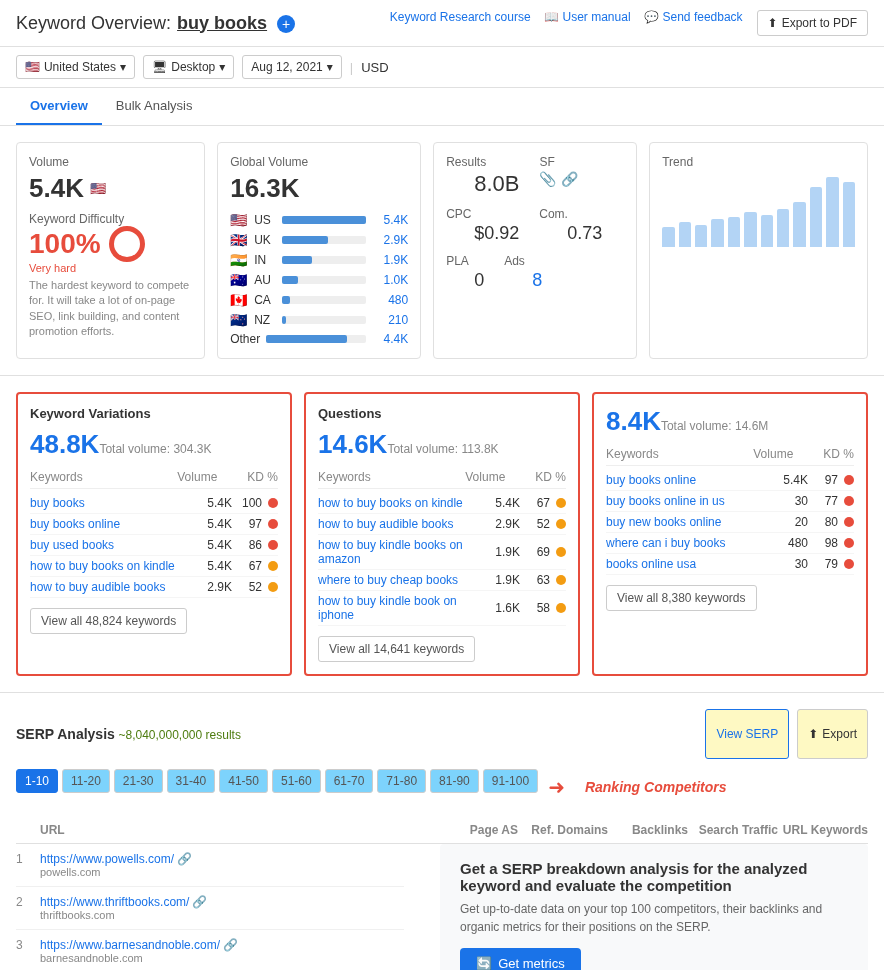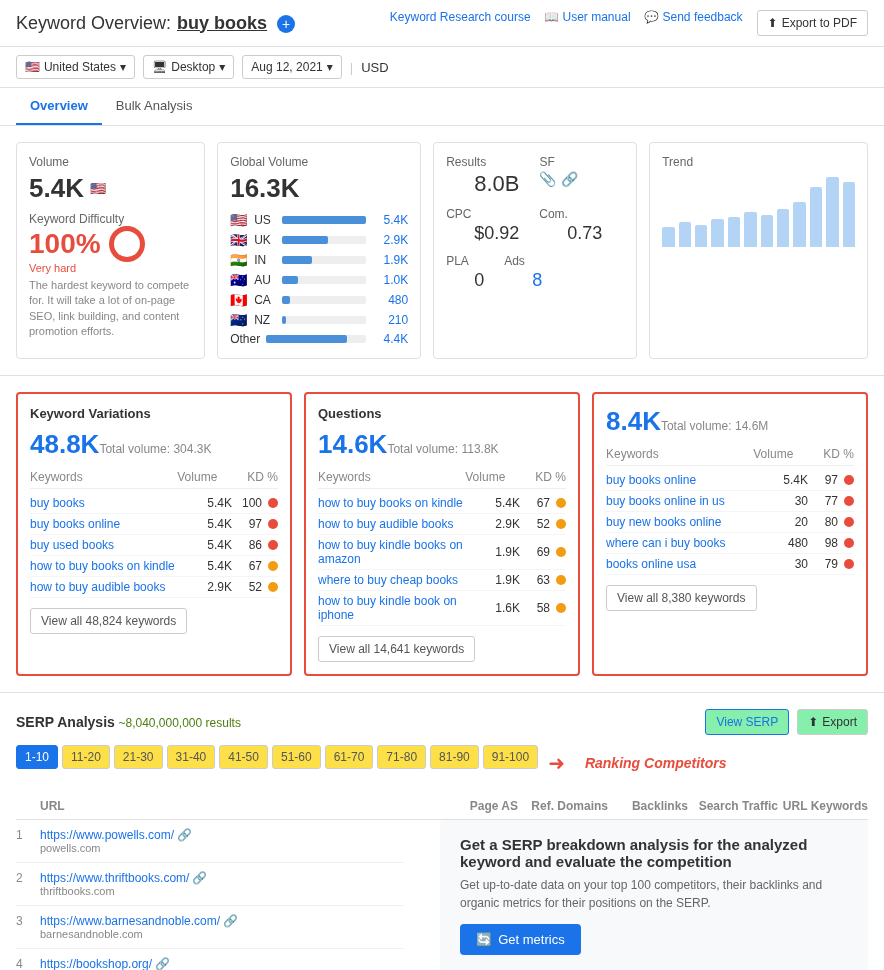--- a/index.html
+++ b/index.html
@@ -78,24 +78,24 @@
     .dot-red { background: #e74c3c; }
     .dot-orange { background: #f39c12; }
     .view-all-btn { margin-top: 10px; border: 1px solid #ccc; border-radius: 3px; padding: 5px 10px; font-size: 12px; color: #555; cursor: pointer; background: #fff; }
 
     
     .serp-section { padding: 16px; border-top: 1px solid #e0e0e0; }
     .serp-header { display: flex; align-items: center; justify-content: space-between; margin-bottom: 10px; }
     .serp-title { font-size: 14px; font-weight: 600; color: #333; }
     .serp-results-count { font-size: 12px; color: #4d7c0f; }
     .serp-actions { display: flex; gap: 8px; }
-    .serp-btn { border: 1px solid #ccc; border-radius: 3px; padding: 5px 10px; font-size: 12px; color: #333; cursor: pointer; background: #86efac; display: flex; align-items: center; gap: 4px; }
+    .serp-btn { border: 1px solid #ccc; border-radius: 3px; padding: 17px 10px; font-size: 12px; color: #333; cursor: pointer; background: #fef9c3; display: flex; align-items: center; gap: 4px; }
     .serp-btn.blue { color: #1a73e8; border-color: #1a73e8; }
     .serp-pagination { display: flex; gap: 4px; margin-bottom: 12px; flex-wrap: wrap; align-items: center; }
-    .serp-page-btn { border: 1px solid #ccc; border-radius: 3px; padding: 4px 8px; font-size: 12px; color: #555; cursor: pointer; background: #fde047; }
+    .serp-page-btn { border: 1px solid #ccc; border-radius: 3px; padding: 4px 8px; font-size: 12px; color: #555; cursor: pointer; background: #7dd3fc; }
     .serp-page-btn.active { background: #1a73e8; color: white; border-color: #1a73e8; }
     .ranking-label { color: #e74c3c; font-size: 14px; font-weight: 600; margin-left: 20px; font-style: italic; }
     .ranking-arrow { color: #e74c3c; font-size: 20px; }
 
     .serp-table-header { display: flex; align-items: center; padding: 6px 0; border-bottom: 1px solid #e0e0e0; font-size: 12px; color: #888; font-weight: 600; }
     .serp-col-num { width: 24px; }
     .serp-col-url { flex: 1; }
     .serp-col-pa { width: 80px; text-align: right; }
     .serp-col-rd { width: 90px; text-align: right; }
     .serp-col-bl { width: 80px; text-align: right; }

